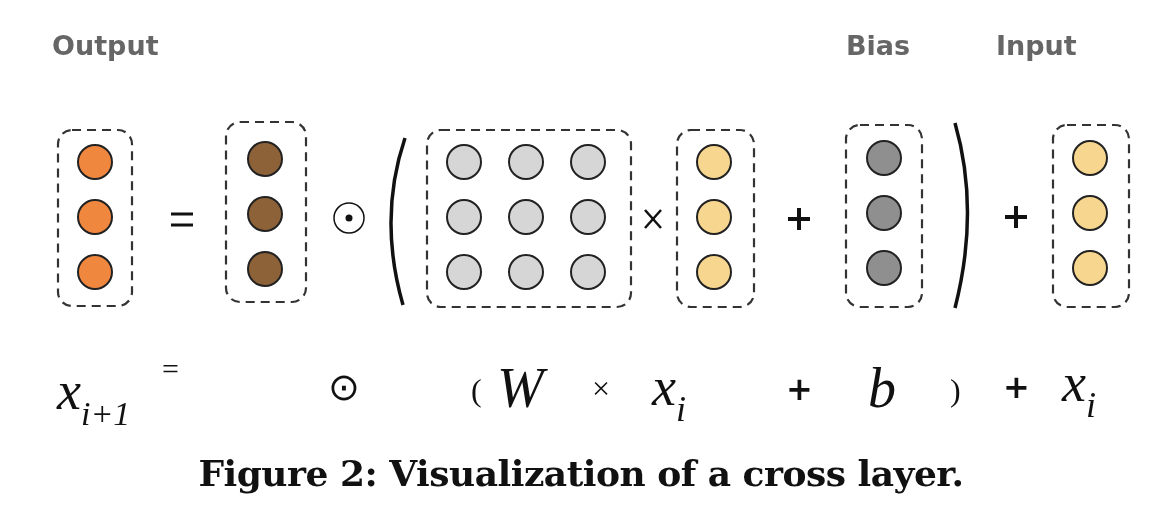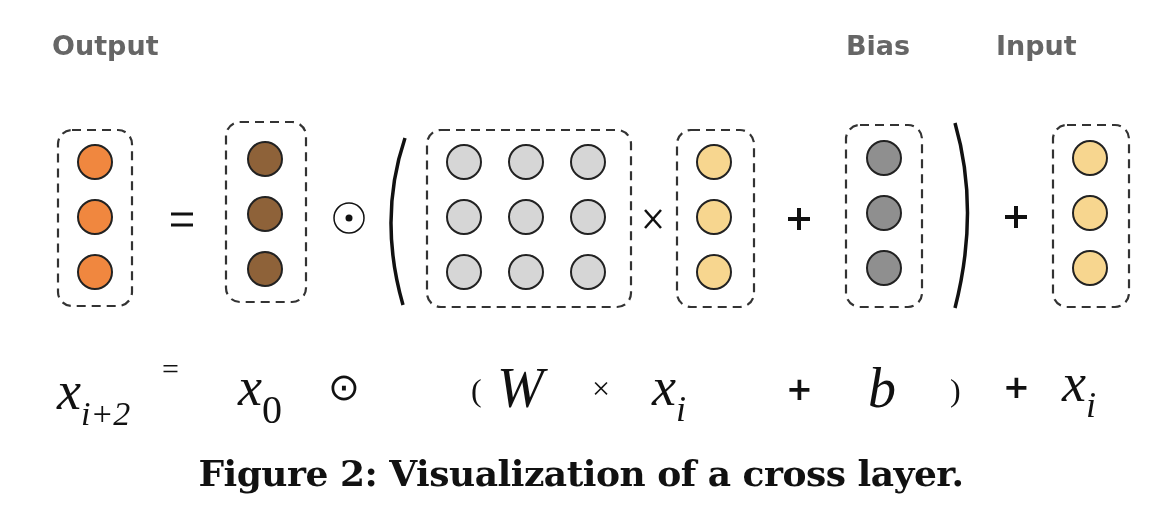--- a/index.html
+++ b/index.html
@@ -78,23 +78,22 @@
         <circle cx="588" cy="162" r="17" fill="#D6D6D6" stroke="#222" stroke-width="2"></circle>
         <circle cx="464" cy="217" r="17" fill="#D6D6D6" stroke="#222" stroke-width="2"></circle>
         <circle cx="526" cy="217" r="17" fill="#D6D6D6" stroke="#222" stroke-width="2"></circle>
         <circle cx="588" cy="217" r="17" fill="#D6D6D6" stroke="#222" stroke-width="2"></circle>
         <circle cx="464" cy="272" r="17" fill="#D6D6D6" stroke="#222" stroke-width="2"></circle>
         <circle cx="526" cy="272" r="17" fill="#D6D6D6" stroke="#222" stroke-width="2"></circle>
         <circle cx="588" cy="272" r="17" fill="#D6D6D6" stroke="#222" stroke-width="2"></circle>
       </g>
   </svg>
 
-  <div class="eq" style="left:57px;top:360px;font-size:54px;"><i>x</i><sub style="font-size:34px;vertical-align:-16px;"><i>i+2</i></sub></div>
+  <div class="eq" style="left:57px;top:360px;font-size:54px;"><i>x</i><sub style="font-size:34px;vertical-align:-16px;"><i>i+1</i></sub></div>
   <div class="eq" style="left:162px;top:352px;font-size:30px;">=</div>
-  <div class="eq" style="left:238px;top:356px;font-size:54px;"><i>x</i><sub style="font-size:40px;vertical-align:-18px;">0</sub></div>
   <div class="eq" style="left:328px;top:365px;font-size:38px;">⊙</div>
   <div class="eq" style="left:471px;top:372px;font-size:32px;">(</div>
   <div class="eq" style="left:497px;top:356px;font-size:56px;"><i>W</i></div>
   <div class="eq" style="left:592px;top:370px;font-size:32px;">×</div>
   <div class="eq" style="left:652px;top:356px;font-size:54px;"><i>x</i><sub style="font-size:36px;vertical-align:-16px;"><i>i</i></sub></div>
   <div class="sym" style="left:786px;top:370px;font-size:32px;font-weight:bold;">+</div>
   <div class="eq" style="left:868px;top:356px;font-size:56px;"><i>b</i></div>
   <div class="eq" style="left:950px;top:372px;font-size:32px;">)</div>
   <div class="sym" style="left:1003px;top:368px;font-size:32px;font-weight:bold;">+</div>
   <div class="eq" style="left:1062px;top:352px;font-size:54px;"><i>x</i><sub style="font-size:36px;vertical-align:-16px;"><i>i</i></sub></div>

